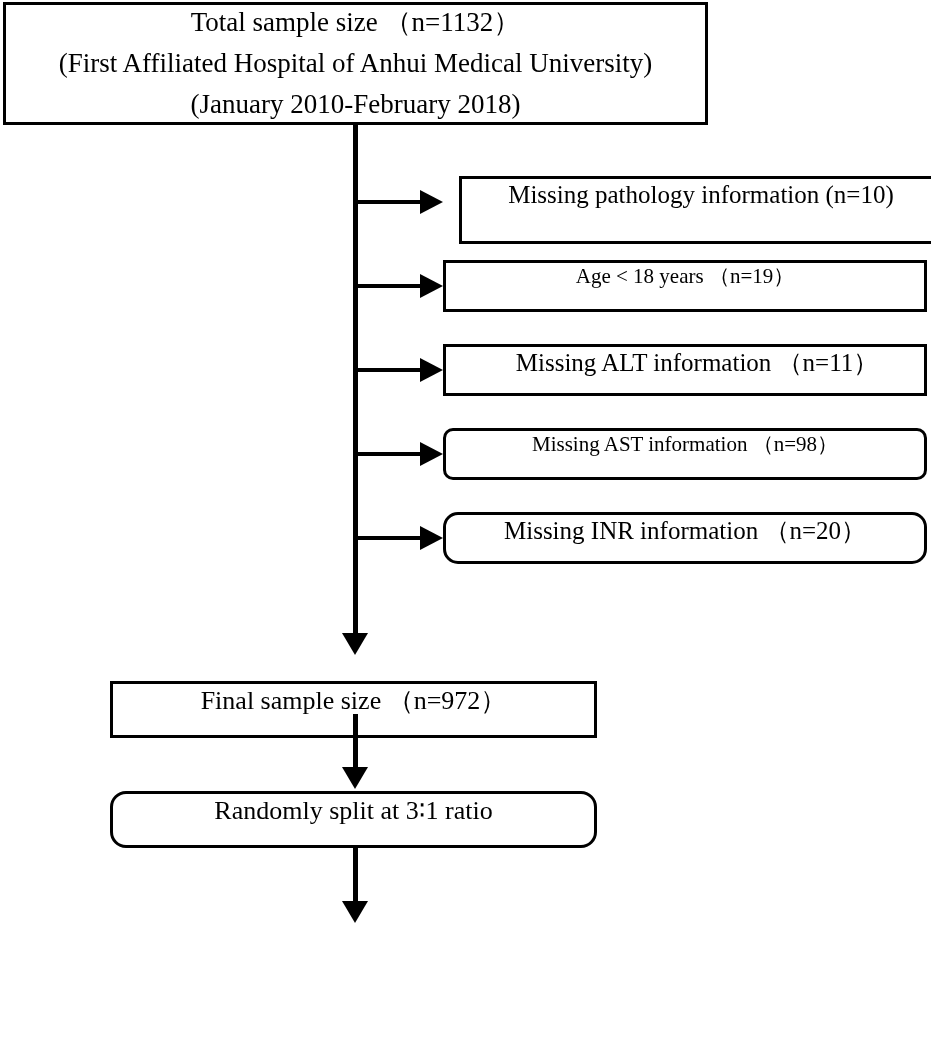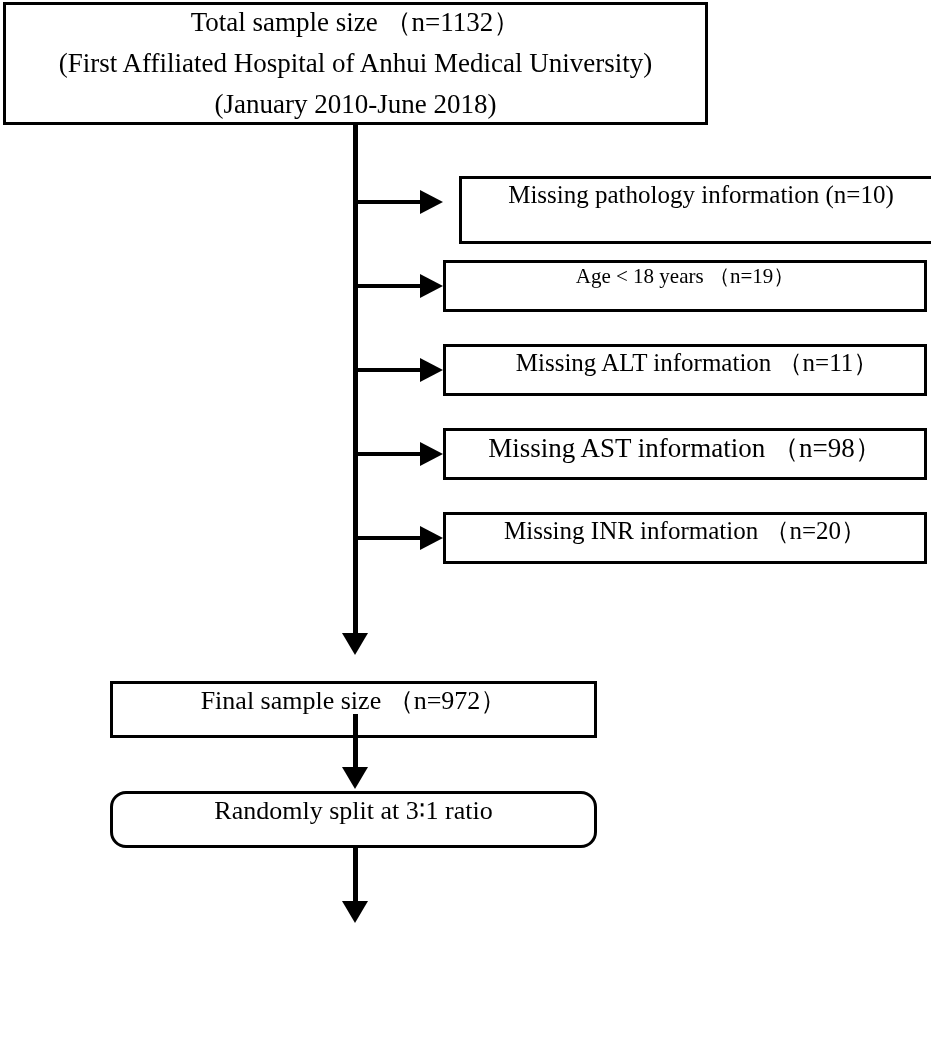--- a/index.html
+++ b/index.html
@@ -34,22 +34,22 @@
   }
 
   
   #box-total {
     left: 3px; top: 2px; width: 705px; height: 123px;
     font-size: 27px;
   }
   #box-excl-0 { left: 459px; top: 176px;  width: 484px; height: 68px; font-size: 25px; }
   #box-excl-1 { left: 443px; top: 260px;  width: 484px; height: 52px; font-size: 21px; }
   #box-excl-2 { left: 443px; top: 344px;  width: 484px; height: 52px; font-size: 25px; padding-left: 24px; }
-  #box-excl-3 { left: 443px; top: 428px;  width: 484px; height: 52px; font-size: 27px; }
-  #box-excl-4 { left: 443px; top: 512px;  width: 484px; height: 52px; font-size: 25px; }
+  #box-excl-3 { left: 443px; top: 428px;  width: 484px; height: 52px; font-size: 21px; border-radius: 10px; }
+  #box-excl-4 { left: 443px; top: 512px;  width: 484px; height: 52px; font-size: 25px; border-radius: 15px; }
 
   #box-final  { left: 110px; top: 657px; width: 487px; height: 57px; font-size: 26px; margin-top: 24px; }
   #box-split  { left: 110px; top: 791px; width: 487px; height: 57px; font-size: 26px; border-radius: 16px; }
   #box-cohort { left: 5px;   top: 925px; width: 703px; height: 120px; font-size: 26px; }
 
   
   .vline {
     position: absolute;
     background: #000000;
     width: 5px;
@@ -100,21 +100,21 @@
   .branch-head-4 { left: 420px; top: 526px; }
 </style>
 </head>
 <body>
 
 <div id="canvas">
 
   <div class="box" id="box-total">
     <span class="line">Total sample size （n=1132）</span>
     <span class="line">(First Affiliated Hospital of Anhui Medical University)</span>
-    <span class="line">(January 2010-June 2018)</span>
+    <span class="line">(January 2010-February 2018)</span>
   </div>
 
   <div class="vline" id="trunk-main"></div>
   <div class="arrow-down" id="trunk-arrow"></div>
 
   <div class="hline branch-0"></div>
   <div class="arrow-right-solid branch-head-0"></div>
 
   <div class="hline branch-1"></div>
   <div class="arrow-right-solid branch-head-1"></div>

